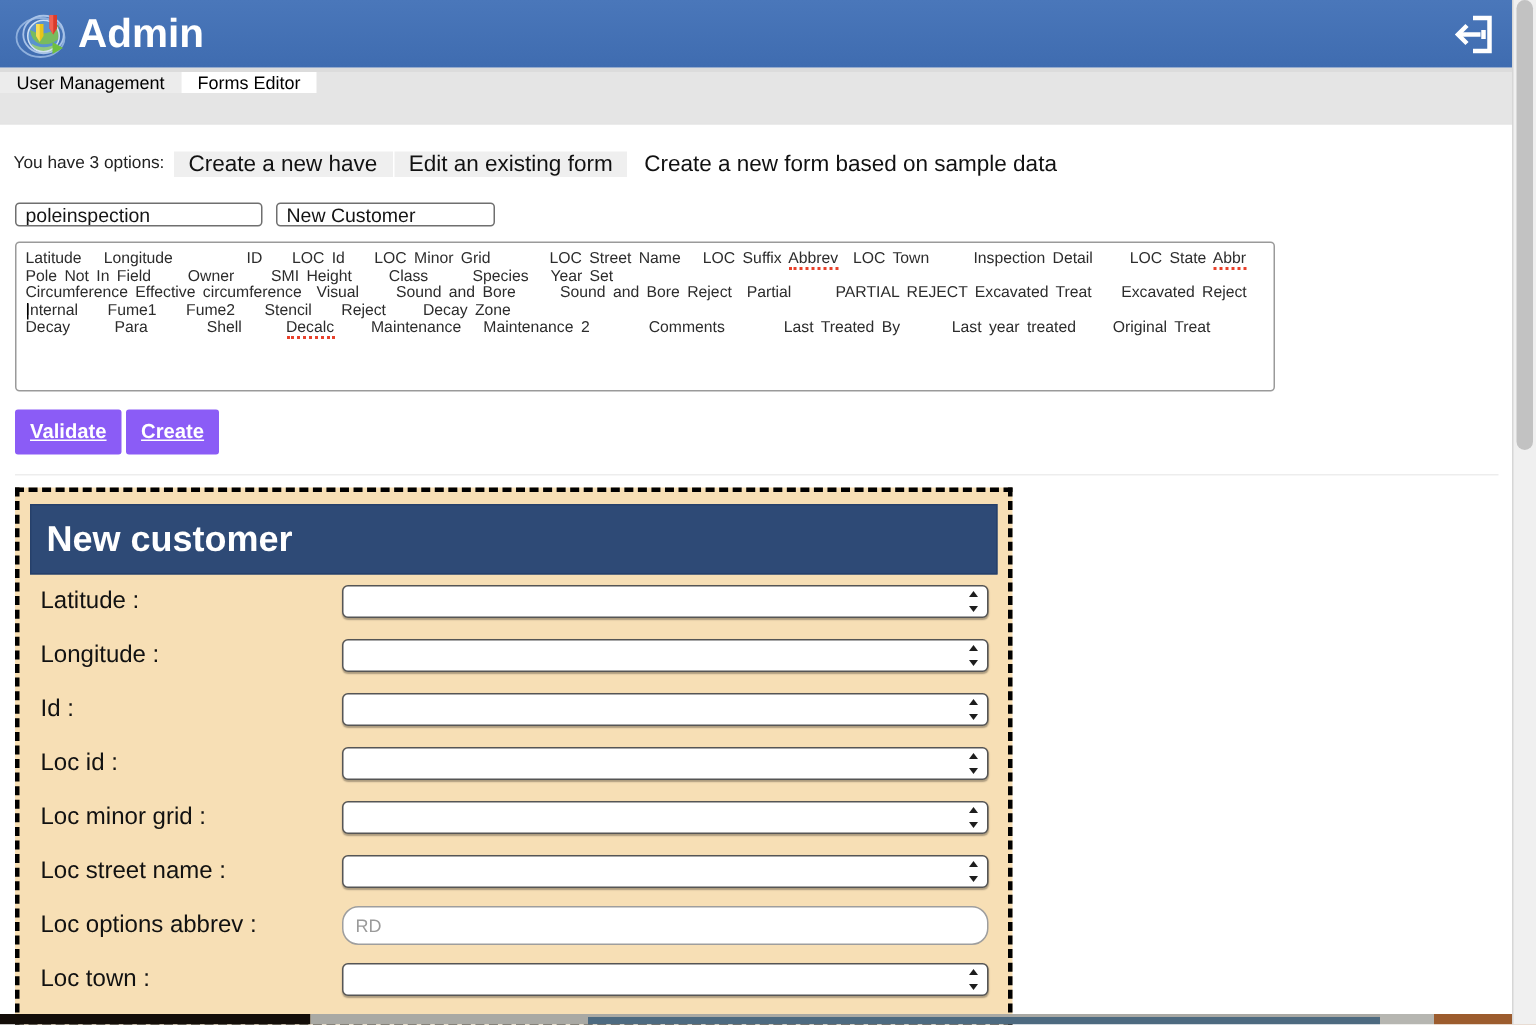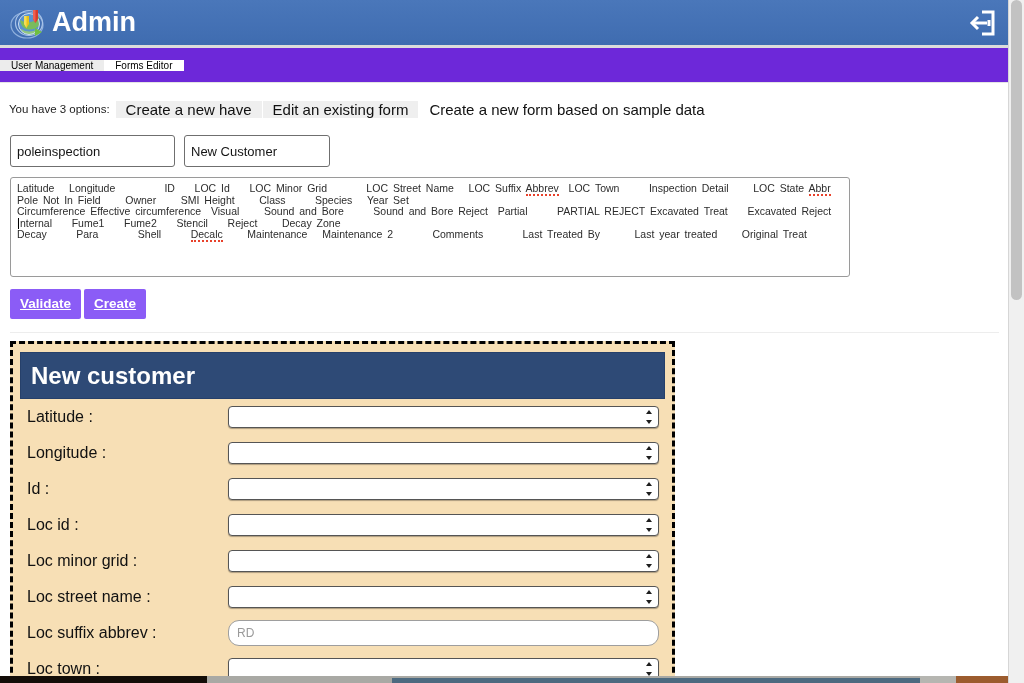--- a/index.html
+++ b/index.html
@@ -81,25 +81,25 @@
     cursor: pointer;
   }
   #header-underline {
     height: 3px;
     background: #dcdcdc;
   }
 
   
   #tabstrip {
     height: 34px;
-    background: #6d28d9;
+    background: #e5e5e5;
     border-bottom: 1px solid #e4e4e4;
     display: flex;
-    align-items: center;
-    font-size: 10px;
+    align-items: flex-start;
+    font-size: 12px;
   }
   #tabstrip .tab {
     display: flex;
     align-items: center;
     padding: 0 11px;
     cursor: pointer;
     color: #000;
     background: #ececec;
   }
   #tabstrip .tab.active {
@@ -143,21 +143,21 @@
   
   #name-row {
     display: flex;
     gap: 9px;
     padding: 9px 0 0 10px;
   }
   #name-row input {
     font-family: "Liberation Sans", sans-serif;
     font-size: 13px;
     color: #141414;
-    height: 32px;
+    height: 16px;
     box-sizing: border-box;
     padding: 2px 6px;
     border: 1px solid #6f6f6f;
     border-radius: 3px;
     background: #fff;
     outline: none;
   }
   #form-name-input { width: 165px; }
   #form-title-input { width: 146px; }
 
@@ -468,21 +468,21 @@
         <div class="sel">
           <span class="stepper">
               <i class="up"></i>
               <i class="down"></i>
             </span>
         </div>
       </div>
     </div>
 
     <div class="form-row">
-      <div class="field-label">Loc suffix abbrev :</div>
+      <div class="field-label">Loc options abbrev :</div>
       <div class="field-control">
         <input class="txt" type="text" placeholder="RD" style="">
       </div>
     </div>
 
     <div class="form-row">
       <div class="field-label">Loc town :</div>
       <div class="field-control">
         <div class="sel">
           <span class="stepper">

